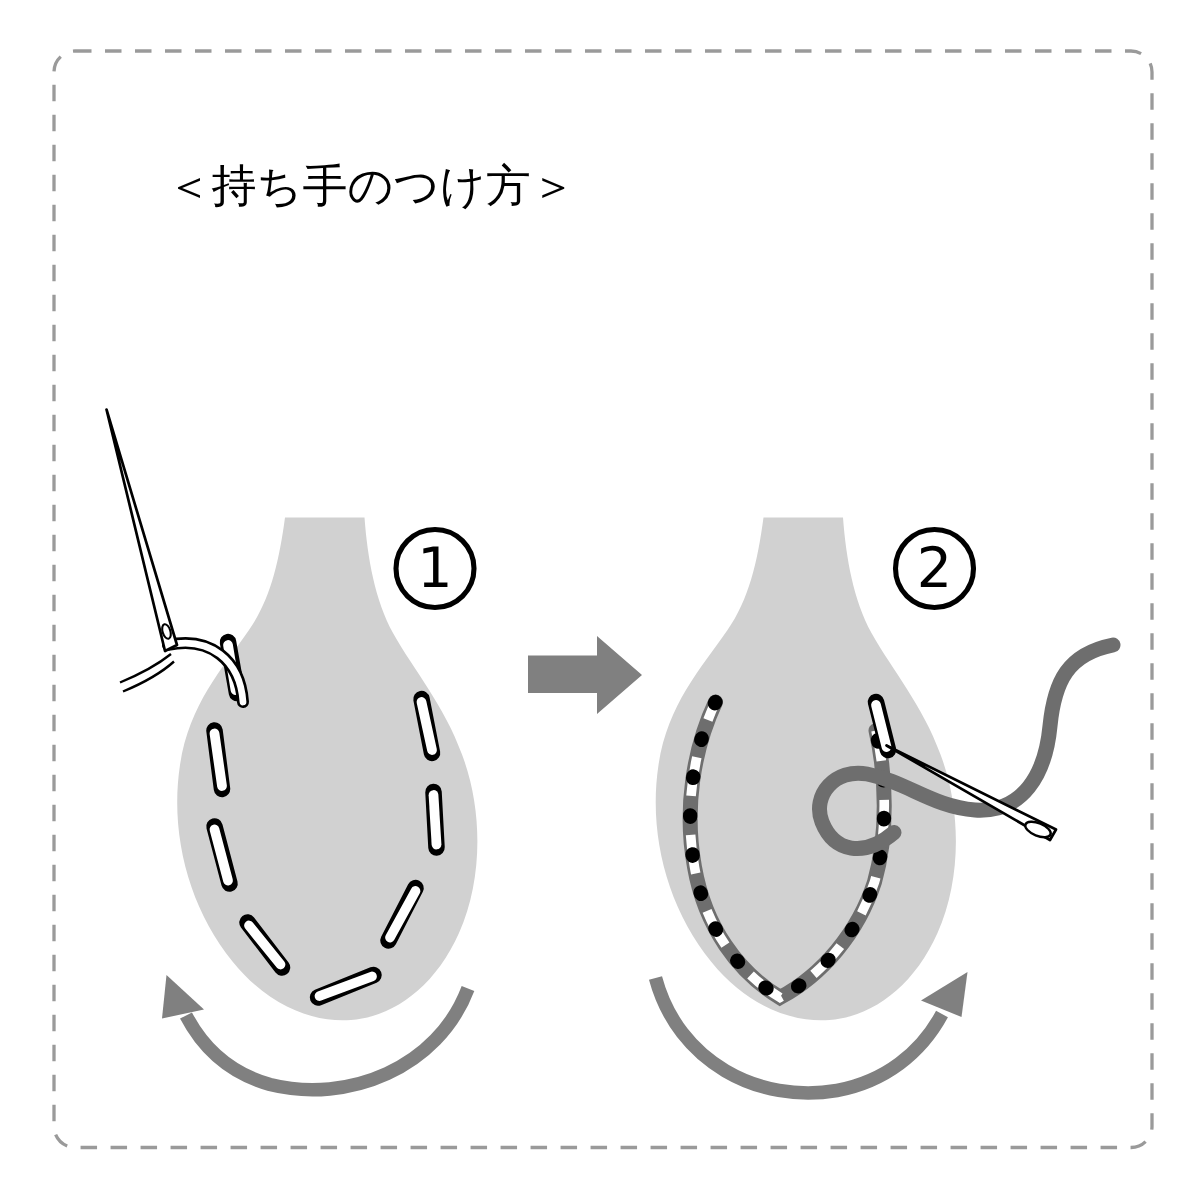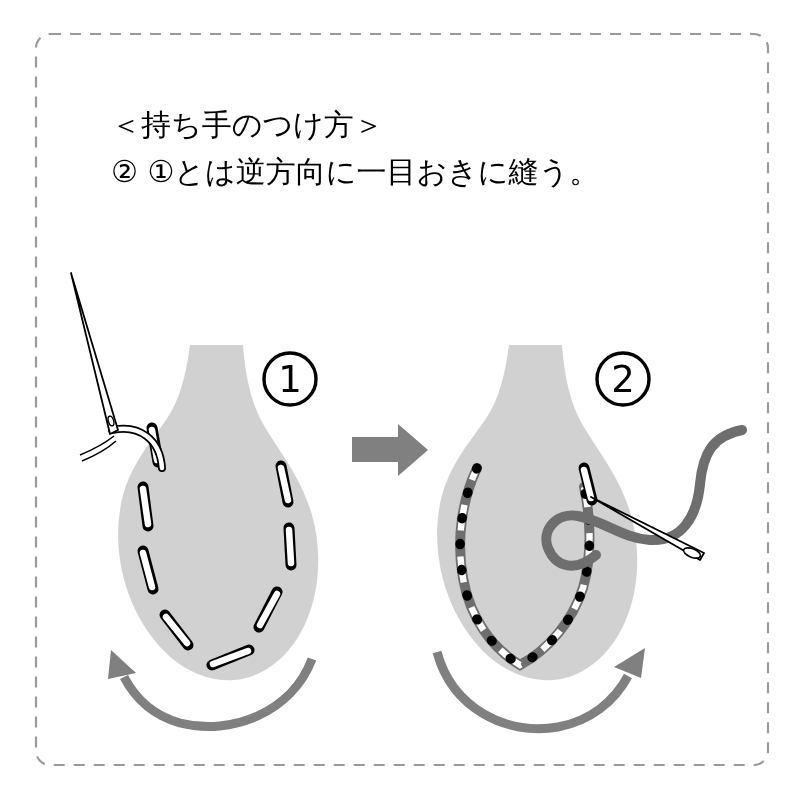--- a/index.html
+++ b/index.html
@@ -171,16 +171,15 @@
       <circle cx="623" cy="379" r="26" fill="#ffffff" stroke="#000000" stroke-width="3.4"></circle>
       <text x="623" y="379" text-anchor="middle" dominant-baseline="central" font-family="DejaVu Sans, Liberation Sans, sans-serif" font-size="37" fill="#000000">2</text>
 
       <path d="M 437,652 C 452,708 506,736 558,727 C 590,721 614,702 628,676" fill="none" stroke="#808080" stroke-width="9" stroke-linecap="butt"></path>
       <polygon points="645,648 641,678 614,667" fill="#808080"></polygon>
     </g>
   </svg>
 
   <div id="instruction-block">
     <div class="instr-line instr-heading">＜持ち手のつけ方＞</div>
-    <div class="instr-line">② ①とは逆方向に一目おきに縫う。</div>
   </div>
 
 </div>
 
 </body></html>

